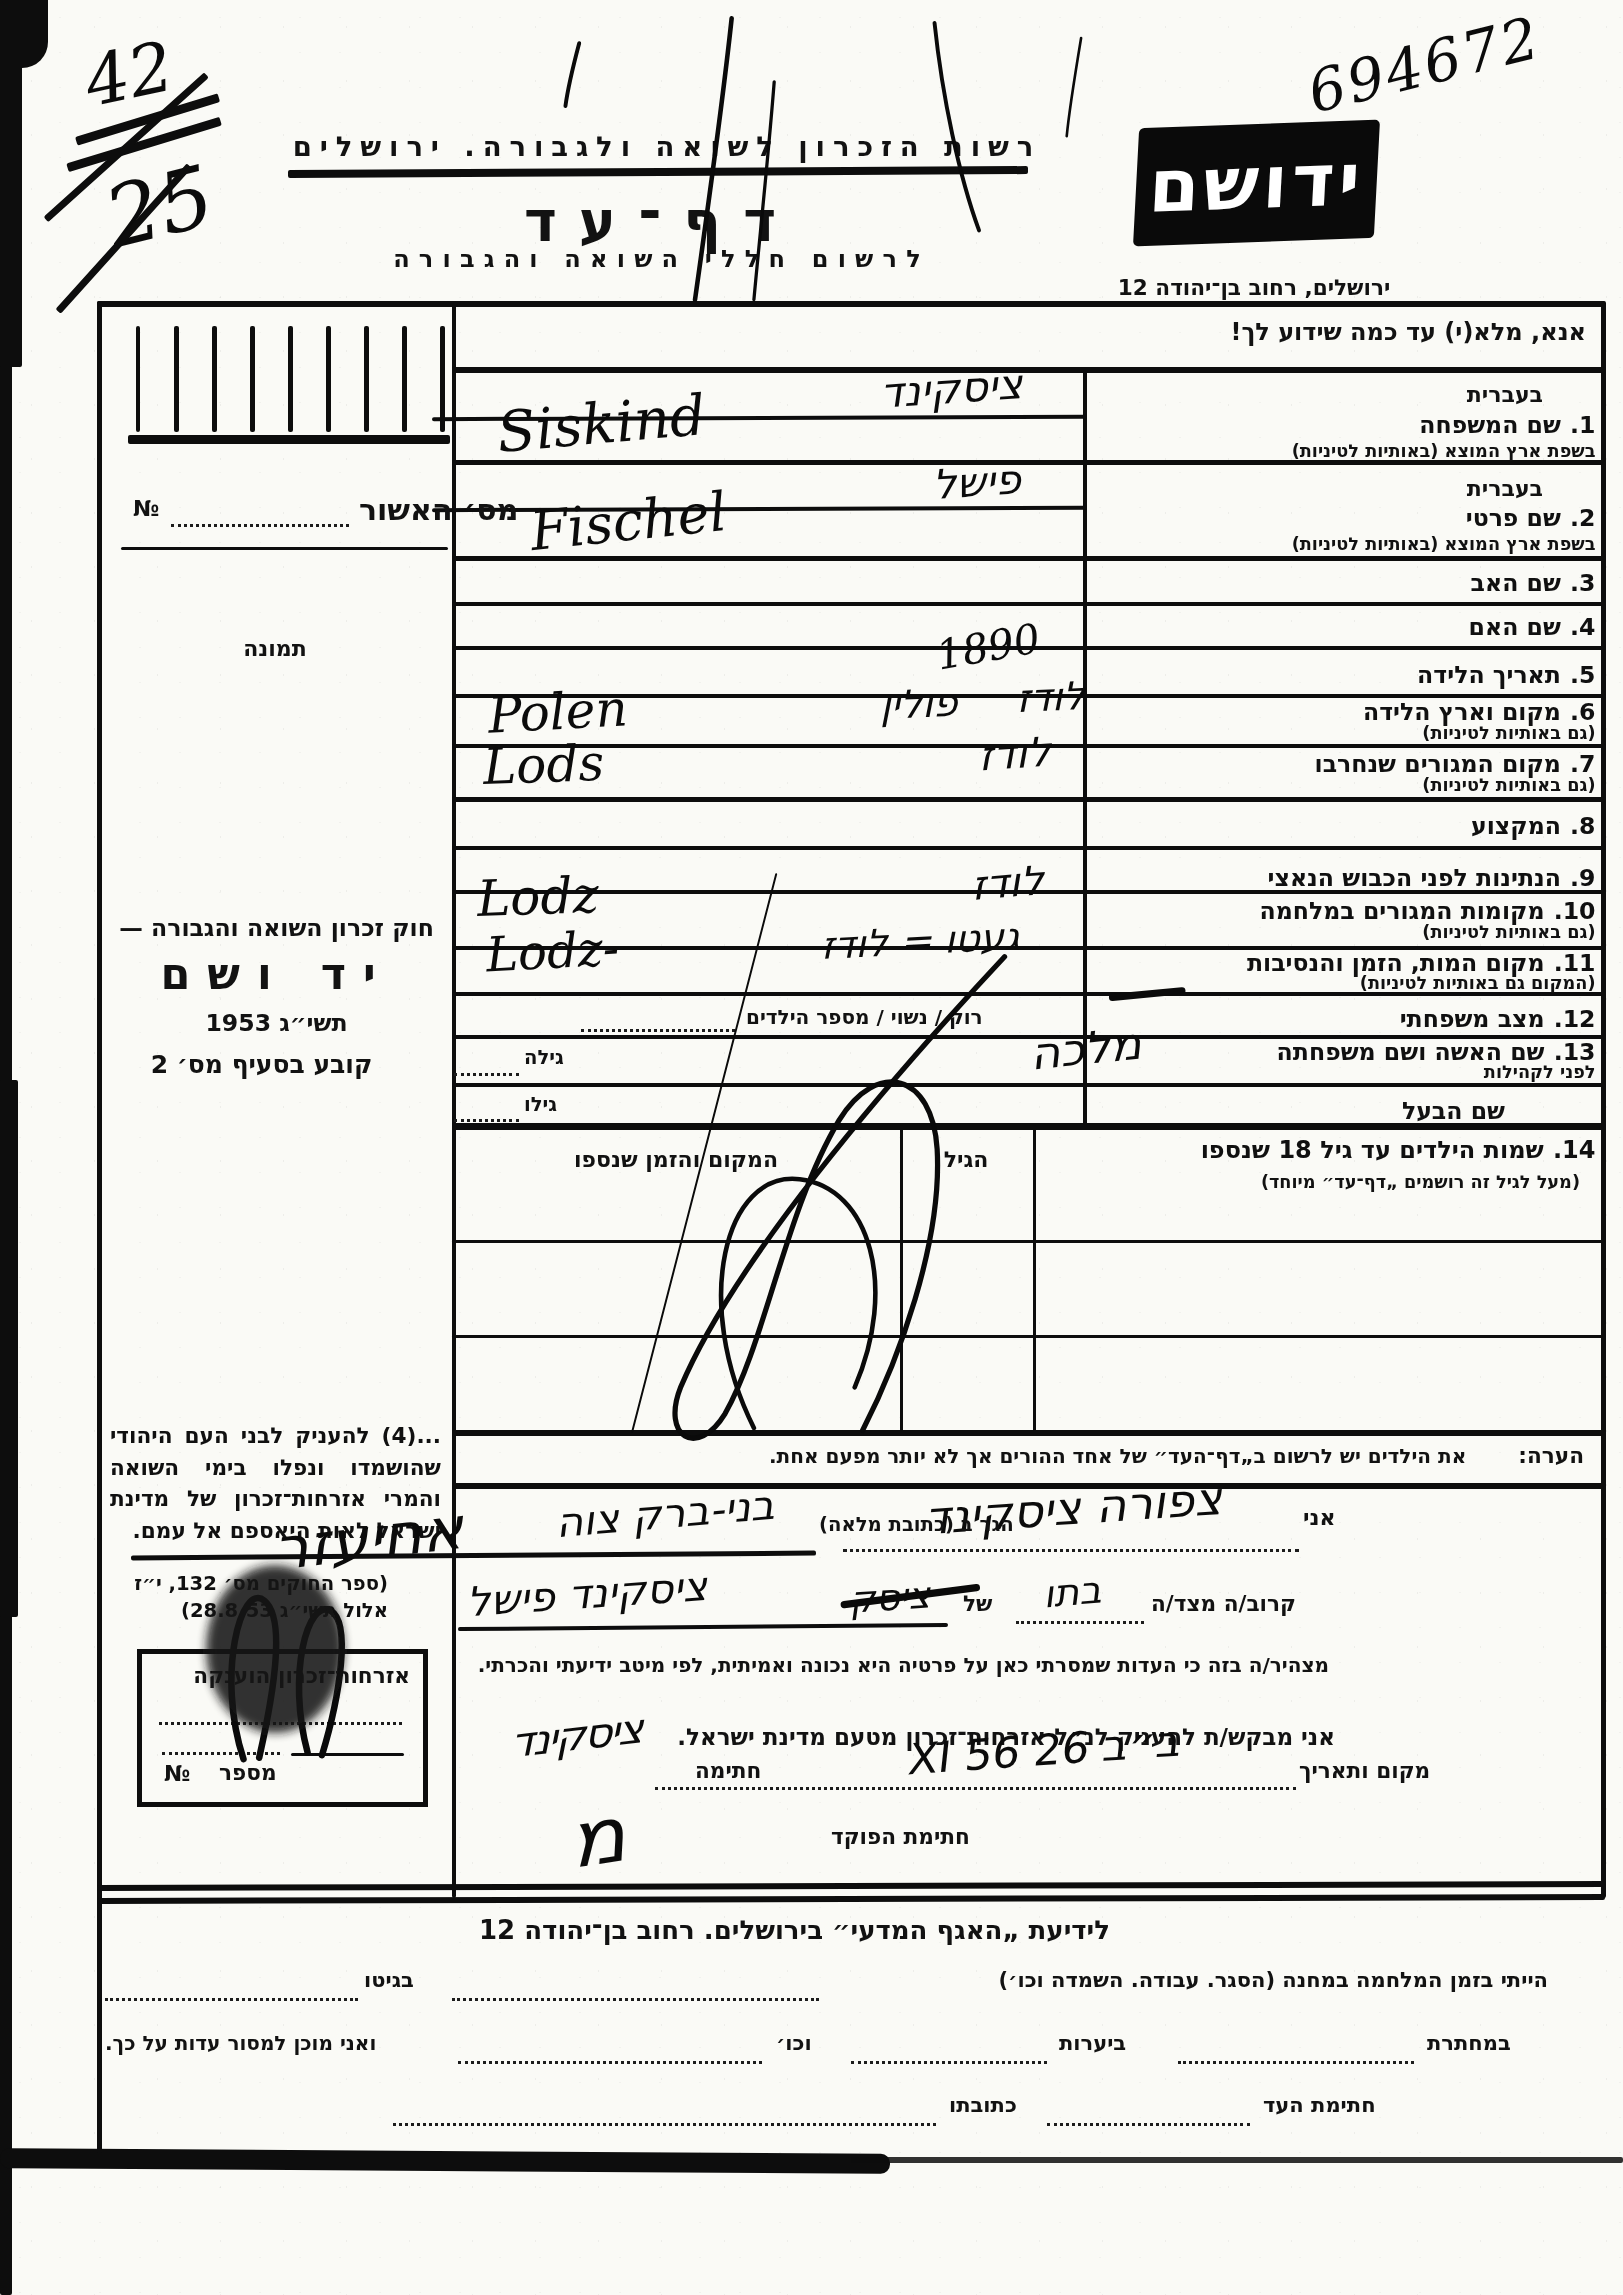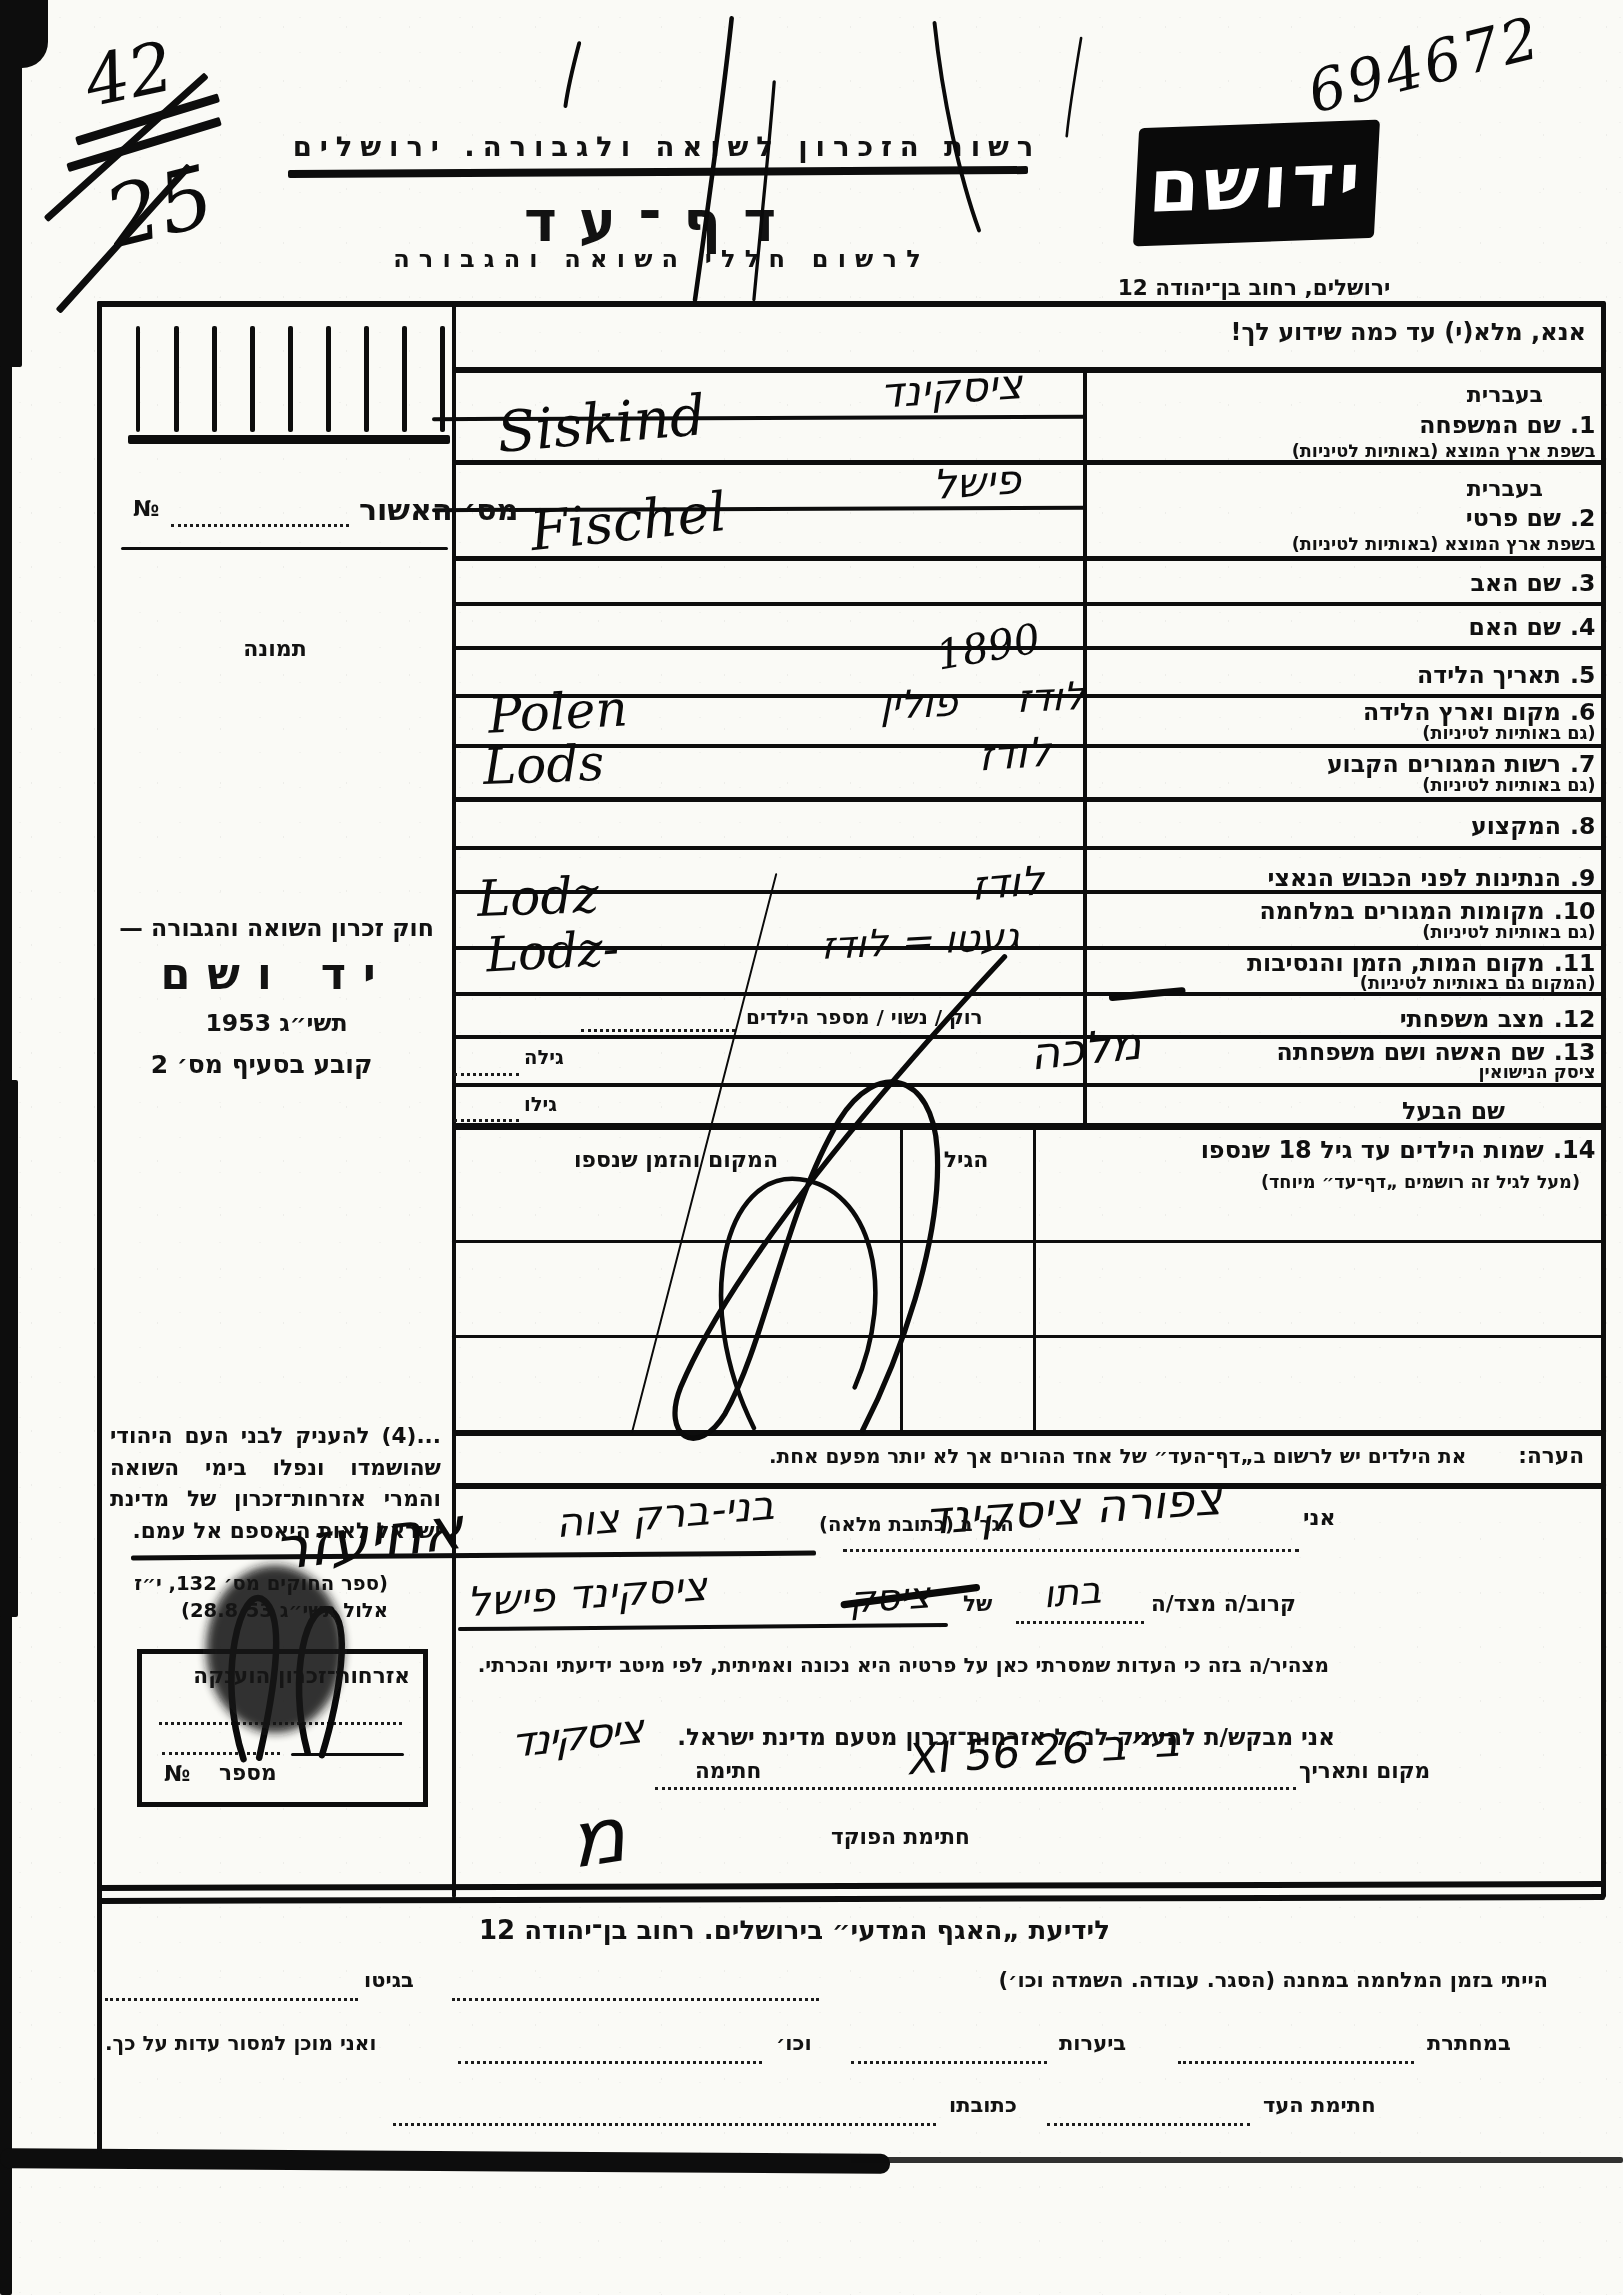--- a/index.html
+++ b/index.html
@@ -147,21 +147,21 @@
     <span>5.</span>
     <span>תאריך הלידה</span>
   </div>
   <div class="abs rtl flex" style="right:27.5px;top:698px;font-size:23.6px;font-weight:bold;">
     <span>6.</span>
     <span>מקום וארץ הלידה</span>
   </div>
   <div class="abs p rtl" style="right:27.5px;top:723px;font-size:17.7px;">(גם באותיות לטיניות)</div>
   <div class="abs rtl flex" style="right:27.5px;top:750px;font-size:23.6px;font-weight:bold;">
     <span>7.</span>
-    <span>רשות המגורים הקבוע</span>
+    <span>מקום המגורים שנחרבו</span>
   </div>
   <div class="abs p rtl" style="right:27.5px;top:775px;font-size:17.7px;">(גם באותיות לטיניות)</div>
   <div class="abs rtl flex" style="right:27.5px;top:812px;font-size:23.6px;font-weight:bold;">
     <span>8.</span>
     <span>המקצוע</span>
   </div>
   <div class="abs rtl flex" style="right:27.5px;top:864px;font-size:23.6px;font-weight:bold;">
     <span>9.</span>
     <span>הנתינות לפני הכבוש הנאצי</span>
   </div>
@@ -176,21 +176,21 @@
   </div>
   <div class="abs p rtl" style="right:27.5px;top:973px;font-size:17.7px;">(המקום גם באותיות לטיניות)</div>
   <div class="abs rtl flex" style="right:27.5px;top:1005px;font-size:23.6px;font-weight:bold;">
     <span>12.</span>
     <span>מצב משפחתי</span>
   </div>
   <div class="abs rtl flex" style="right:27.5px;top:1038px;font-size:23.6px;font-weight:bold;">
     <span>13.</span>
     <span>שם האשה ושם משפחתה</span>
   </div>
-  <div class="abs p rtl" style="right:27.5px;top:1062px;font-size:17.7px;">ציסק הנישואין</div>
+  <div class="abs p rtl" style="right:27.5px;top:1062px;font-size:17.7px;">לפני לקהילות</div>
   <div class="abs p rtl" style="right:118px;top:1097px;font-size:23.6px;">שם הבעל</div>
 
   <div class="abs handhe" style="left:884px;top:364px;font-size:42px;transform:skewX(-12deg) rotate(-4deg);">ציסקינד</div>
   <div class="abs hand" style="left:497px;top:391px;font-size:56px;transform:rotate(-5deg);">Siskind</div>
   <div class="abs handhe" style="left:936px;top:458px;font-size:41px;transform:skewX(-12deg) rotate(-4deg);">פישל</div>
   <div class="abs hand" style="left:530px;top:490px;font-size:54px;transform:rotate(-6deg);">Fischel</div>
   <div class="abs hand" style="left:936px;top:623px;font-size:41px;transform:rotate(-10deg);">1890</div>
   <div class="abs hand" style="left:488px;top:683px;font-size:50px;transform:rotate(-3deg);">Polen</div>
   <div class="abs handhe rtl" style="left:772px;top:681px;width:314px;font-size:39px;word-spacing:46px;transform:skewX(-14deg) rotate(-3deg);">לודז פולין</div>
   <div class="abs hand" style="left:483px;top:736px;font-size:50px;transform:rotate(-2deg);">Lods</div>

